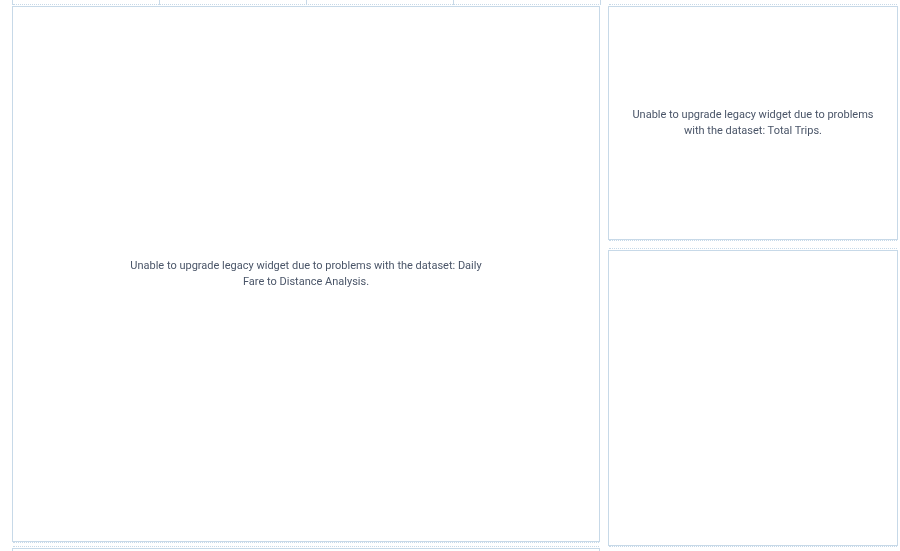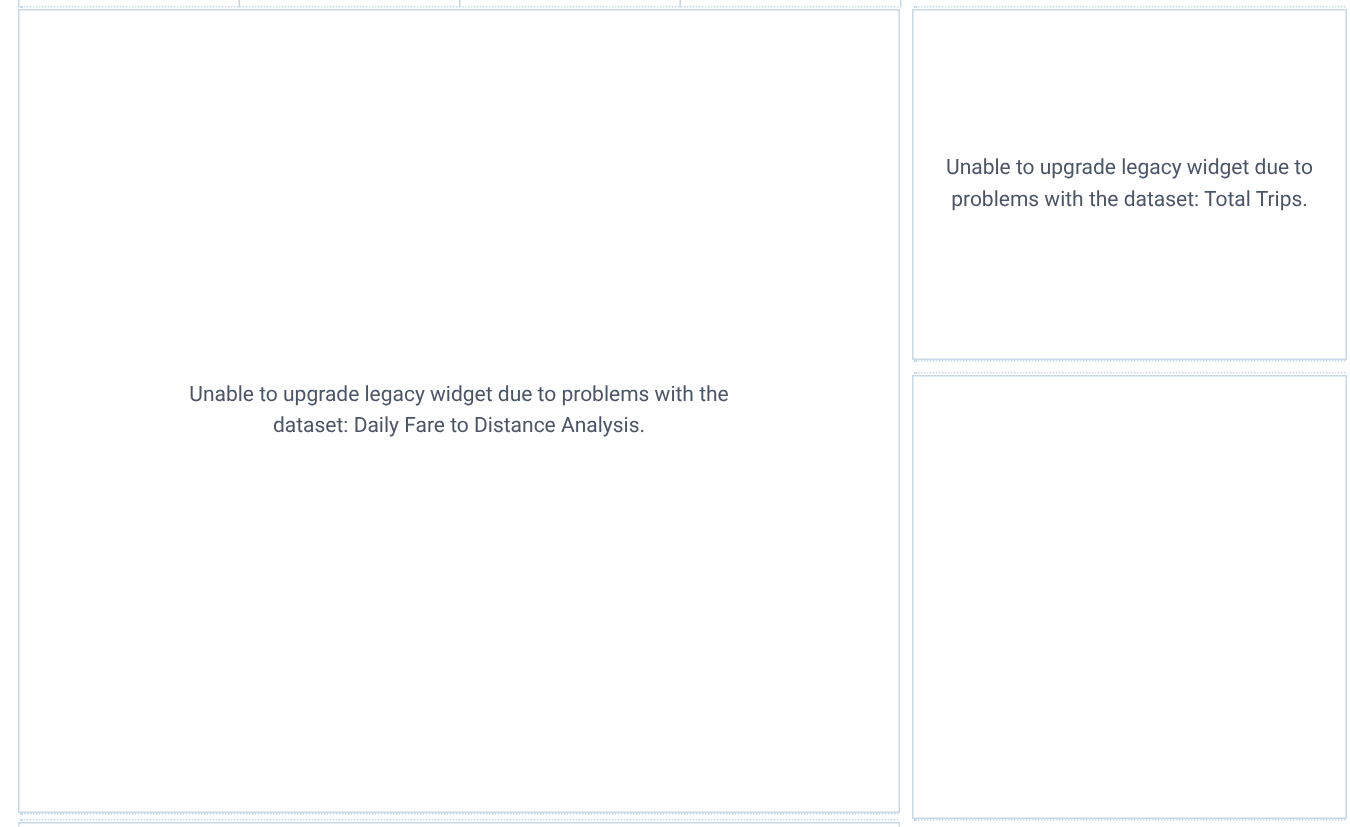--- a/index.html
+++ b/index.html
@@ -37,21 +37,21 @@
     .widget::after {
       content: '';
       position: absolute;
       bottom: -3px;
       left: 0;
       right: 0;
       height: 1px;
       border-top: 1px dotted #c7d9e8;
     }
     .widget-msg {
-      font-size: 14px;
+      font-size: 11px;
       color: #4a5568;
       line-height: 1.5;
       max-width: 360px;
     }
     .widget-large {
       top: 6px;
       left: 12px;
       width: 588px;
       height: 536px;
     }

